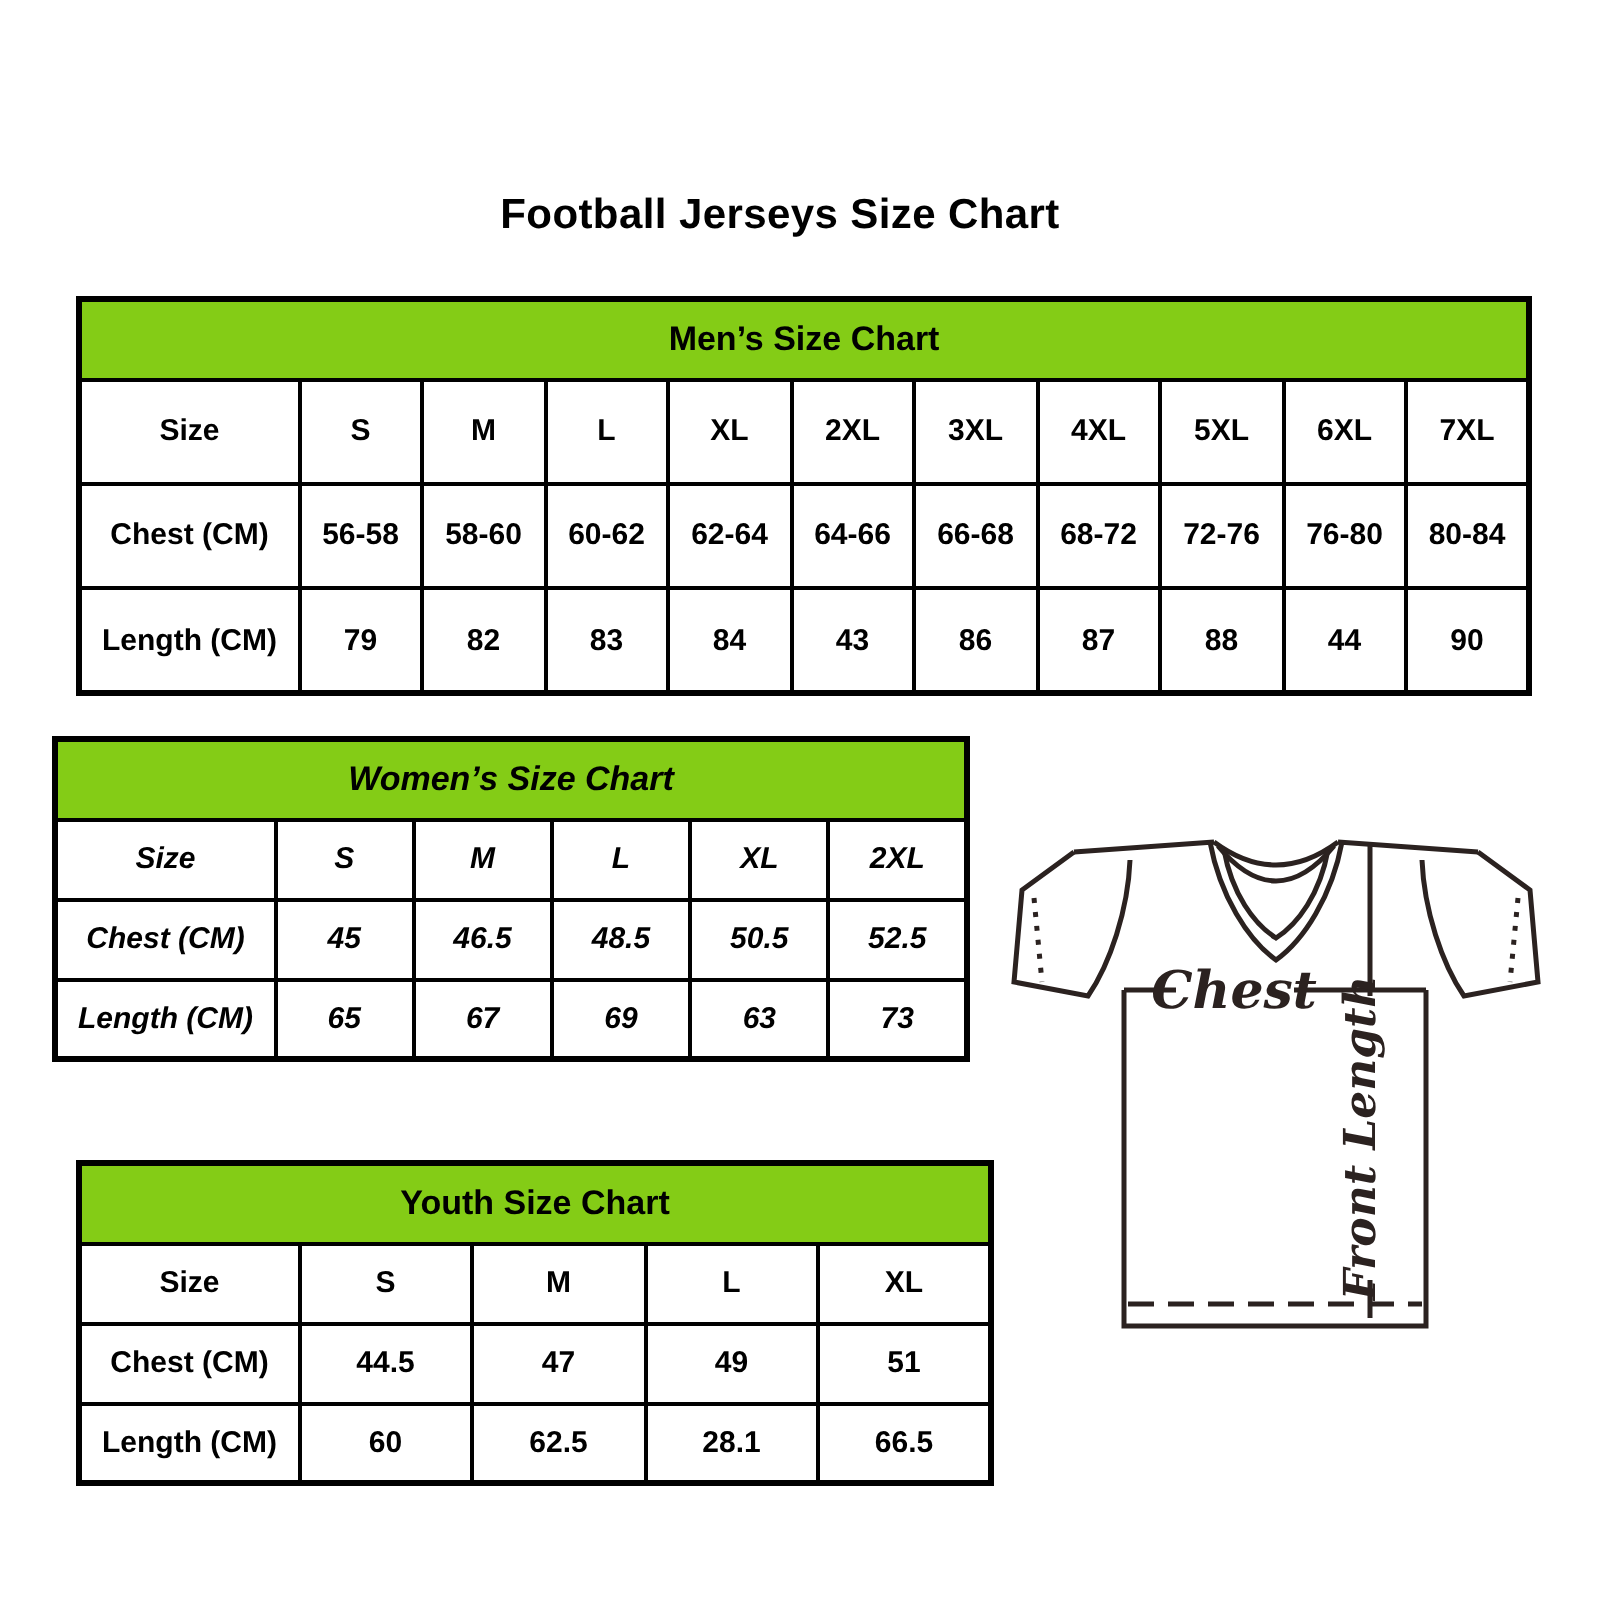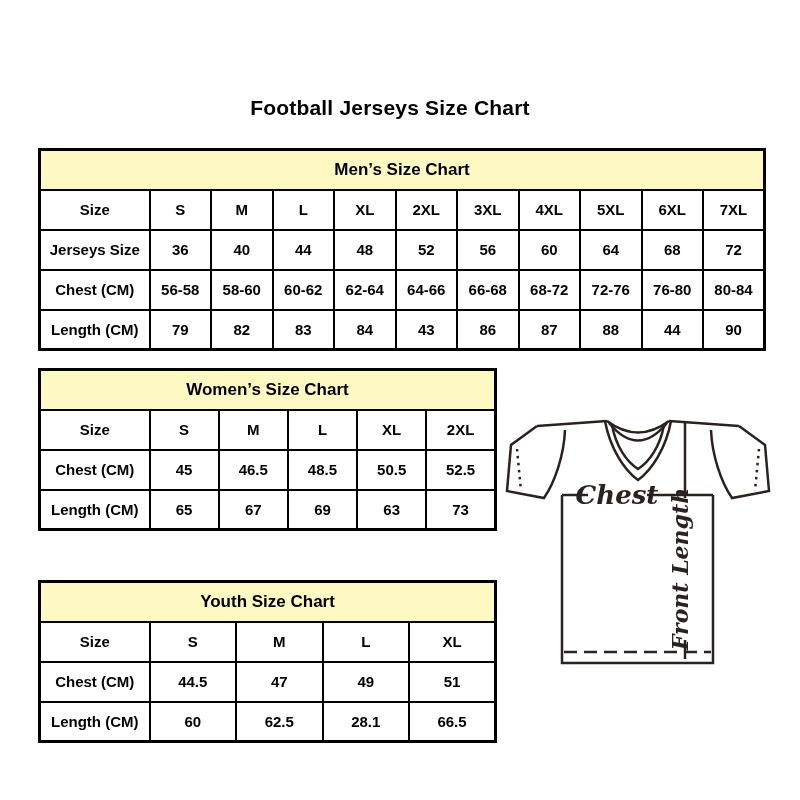--- a/index.html
+++ b/index.html
@@ -4,28 +4,28 @@
 <style>
   html,body{margin:0;padding:0;background:#ffffff;}
   body{width:800px;height:800px;position:relative;font-family:"Liberation Sans",sans-serif;color:#000;}
   .page{position:absolute;inset:0;width:800px;height:800px;background:#fff;overflow:hidden;}
 
   .title{position:absolute;left:0;top:96px;width:780px;margin:0;text-align:center;
          font-size:21px;font-weight:bold;letter-spacing:0.2px;}
 
   table.size-table{position:absolute;border-collapse:collapse;table-layout:fixed;
                    border:3px solid #000;background:#fff;}
-  table.size-table th{background:#fef9c3;border:2px solid #000;font-size:17px;
+  table.size-table th{background:#84cc16;border:2px solid #000;font-size:17px;
                       font-weight:bold;text-align:center;vertical-align:middle;padding:0;}
   table.size-table td{border:2px solid #000;font-size:15px;font-weight:bold;
                       text-align:center;vertical-align:middle;padding:0;}
   table.size-table tr{height:40px;}
 
   #men-table{left:38px;top:148px;width:725px;height:200px;}
-  #women-table{left:38px;top:368px;width:456px;height:160px;}
+  #women-table{left:26px;top:368px;width:456px;height:160px;font-style:italic;}
   #youth-table{left:38px;top:548px;width:456px;height:160px;margin-top:32px;}
 
   col.c-label{width:110px;}
   #men-table col.c-val{width:61.5px;}
   #women-table col.c-val{width:69.2px;}
   #youth-table col.c-val{width:86.5px;}
 
   .jersey-diagram{position:absolute;left:500px;top:400px;width:280px;height:300px;}
   .jersey-diagram path,.jersey-diagram line{stroke:#2b2220;stroke-width:2.5;fill:none;}
   .jersey-diagram text{font-family:"DejaVu Serif","Liberation Serif",serif;
@@ -65,33 +65,20 @@
         <td>L</td>
         <td>XL</td>
         <td>2XL</td>
         <td>3XL</td>
         <td>4XL</td>
         <td>5XL</td>
         <td>6XL</td>
         <td>7XL</td>
       </tr>
       <tr>
-        <td>Jerseys Size</td>
-        <td>36</td>
-        <td>40</td>
-        <td>44</td>
-        <td>48</td>
-        <td>52</td>
-        <td>56</td>
-        <td>60</td>
-        <td>64</td>
-        <td>68</td>
-        <td>72</td>
-      </tr>
-      <tr>
         <td>Chest (CM)</td>
         <td>56-58</td>
         <td>58-60</td>
         <td>60-62</td>
         <td>62-64</td>
         <td>64-66</td>
         <td>66-68</td>
         <td>68-72</td>
         <td>72-76</td>
         <td>76-80</td>

